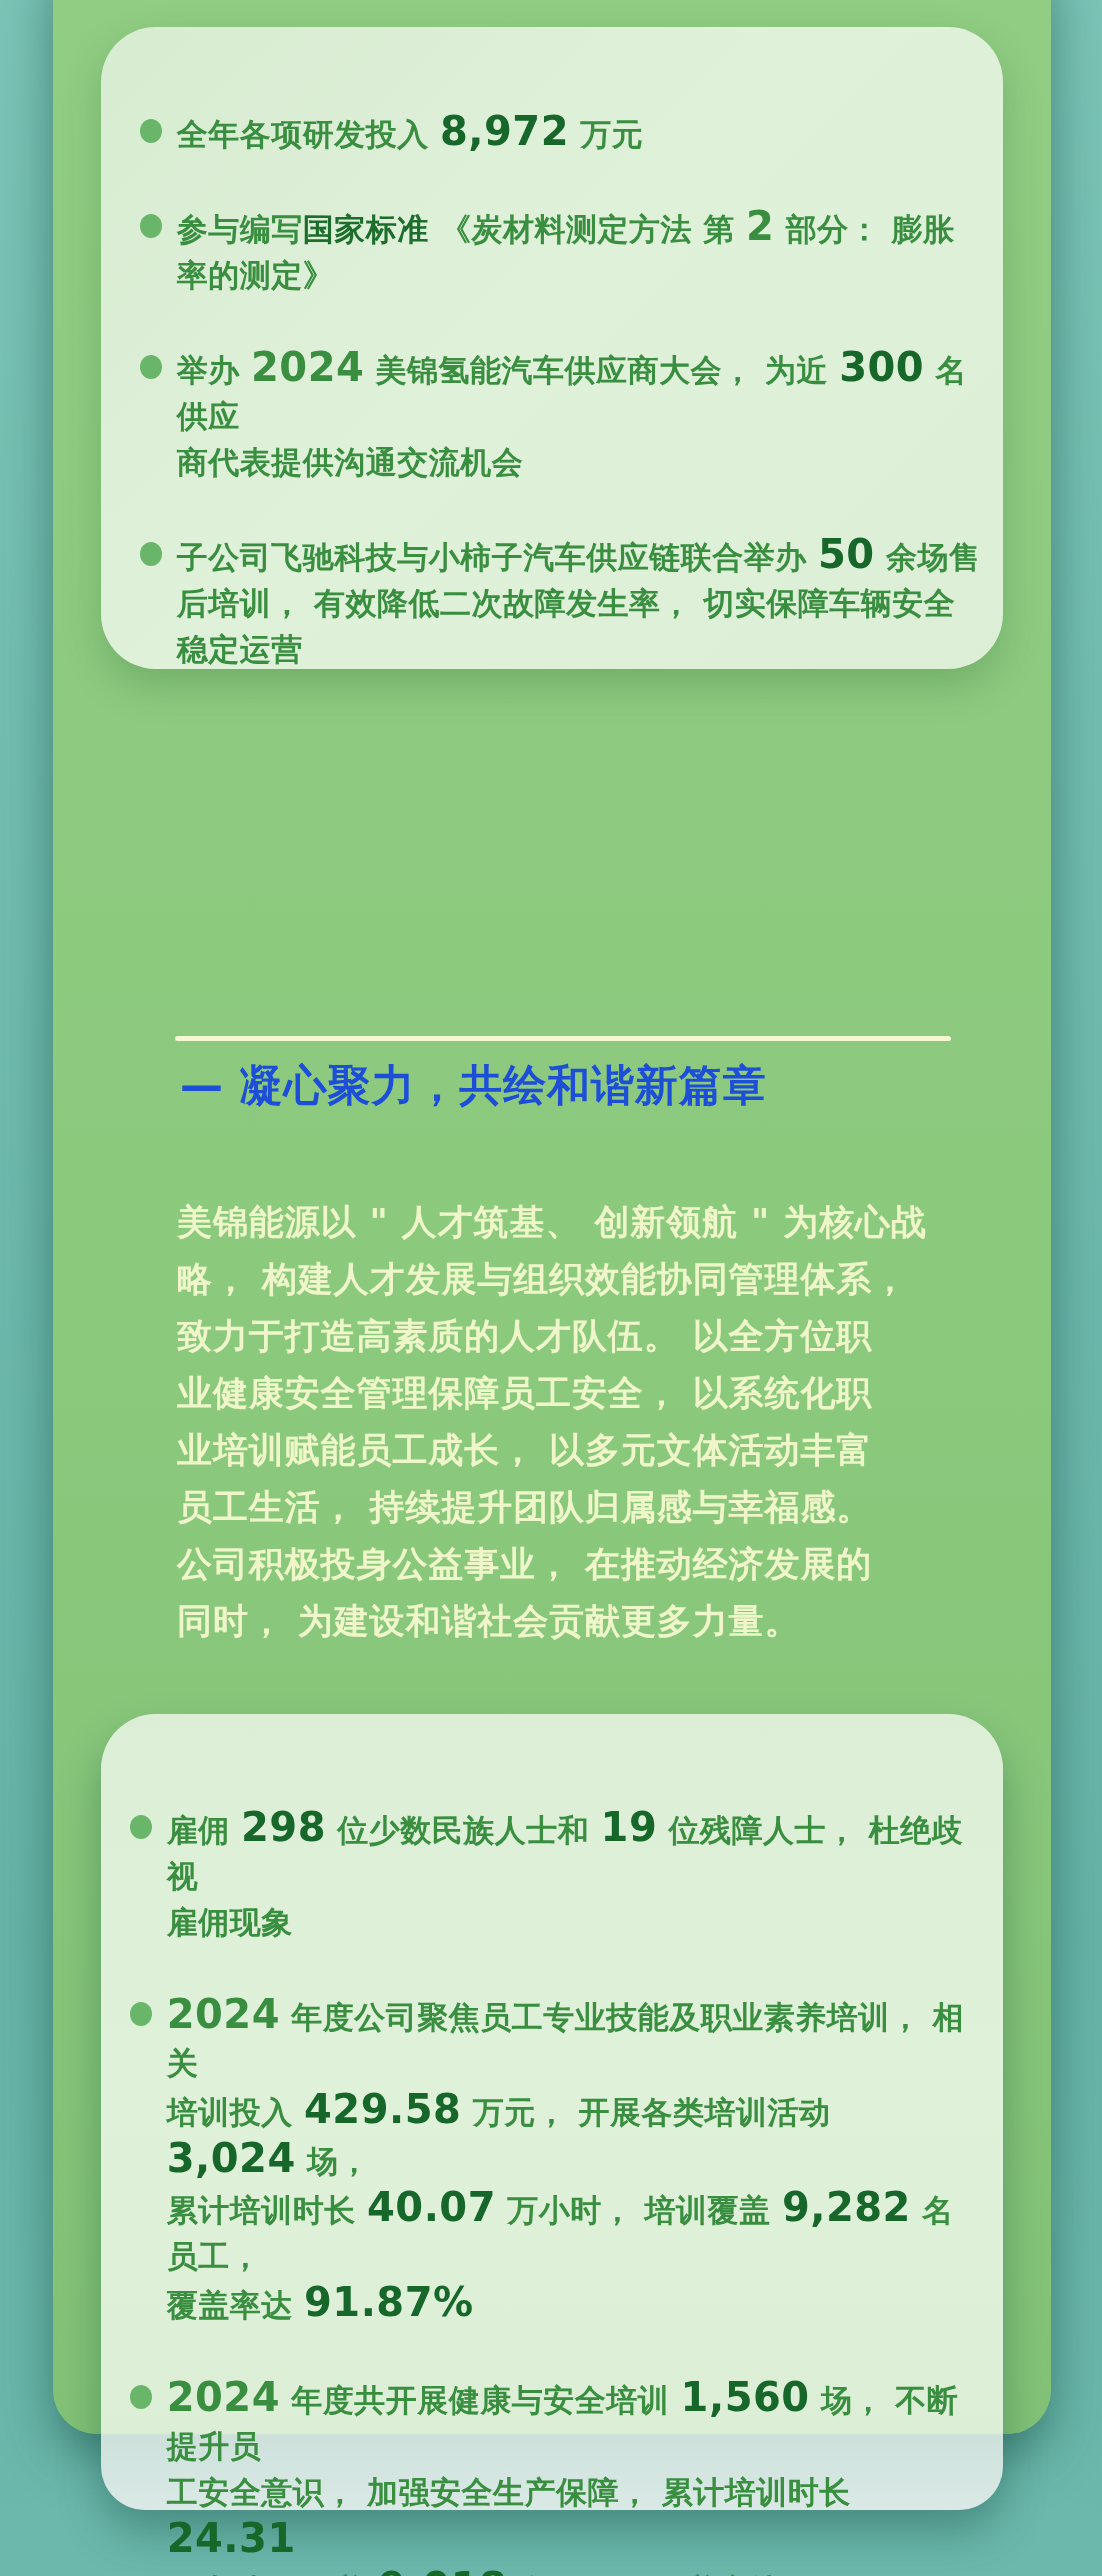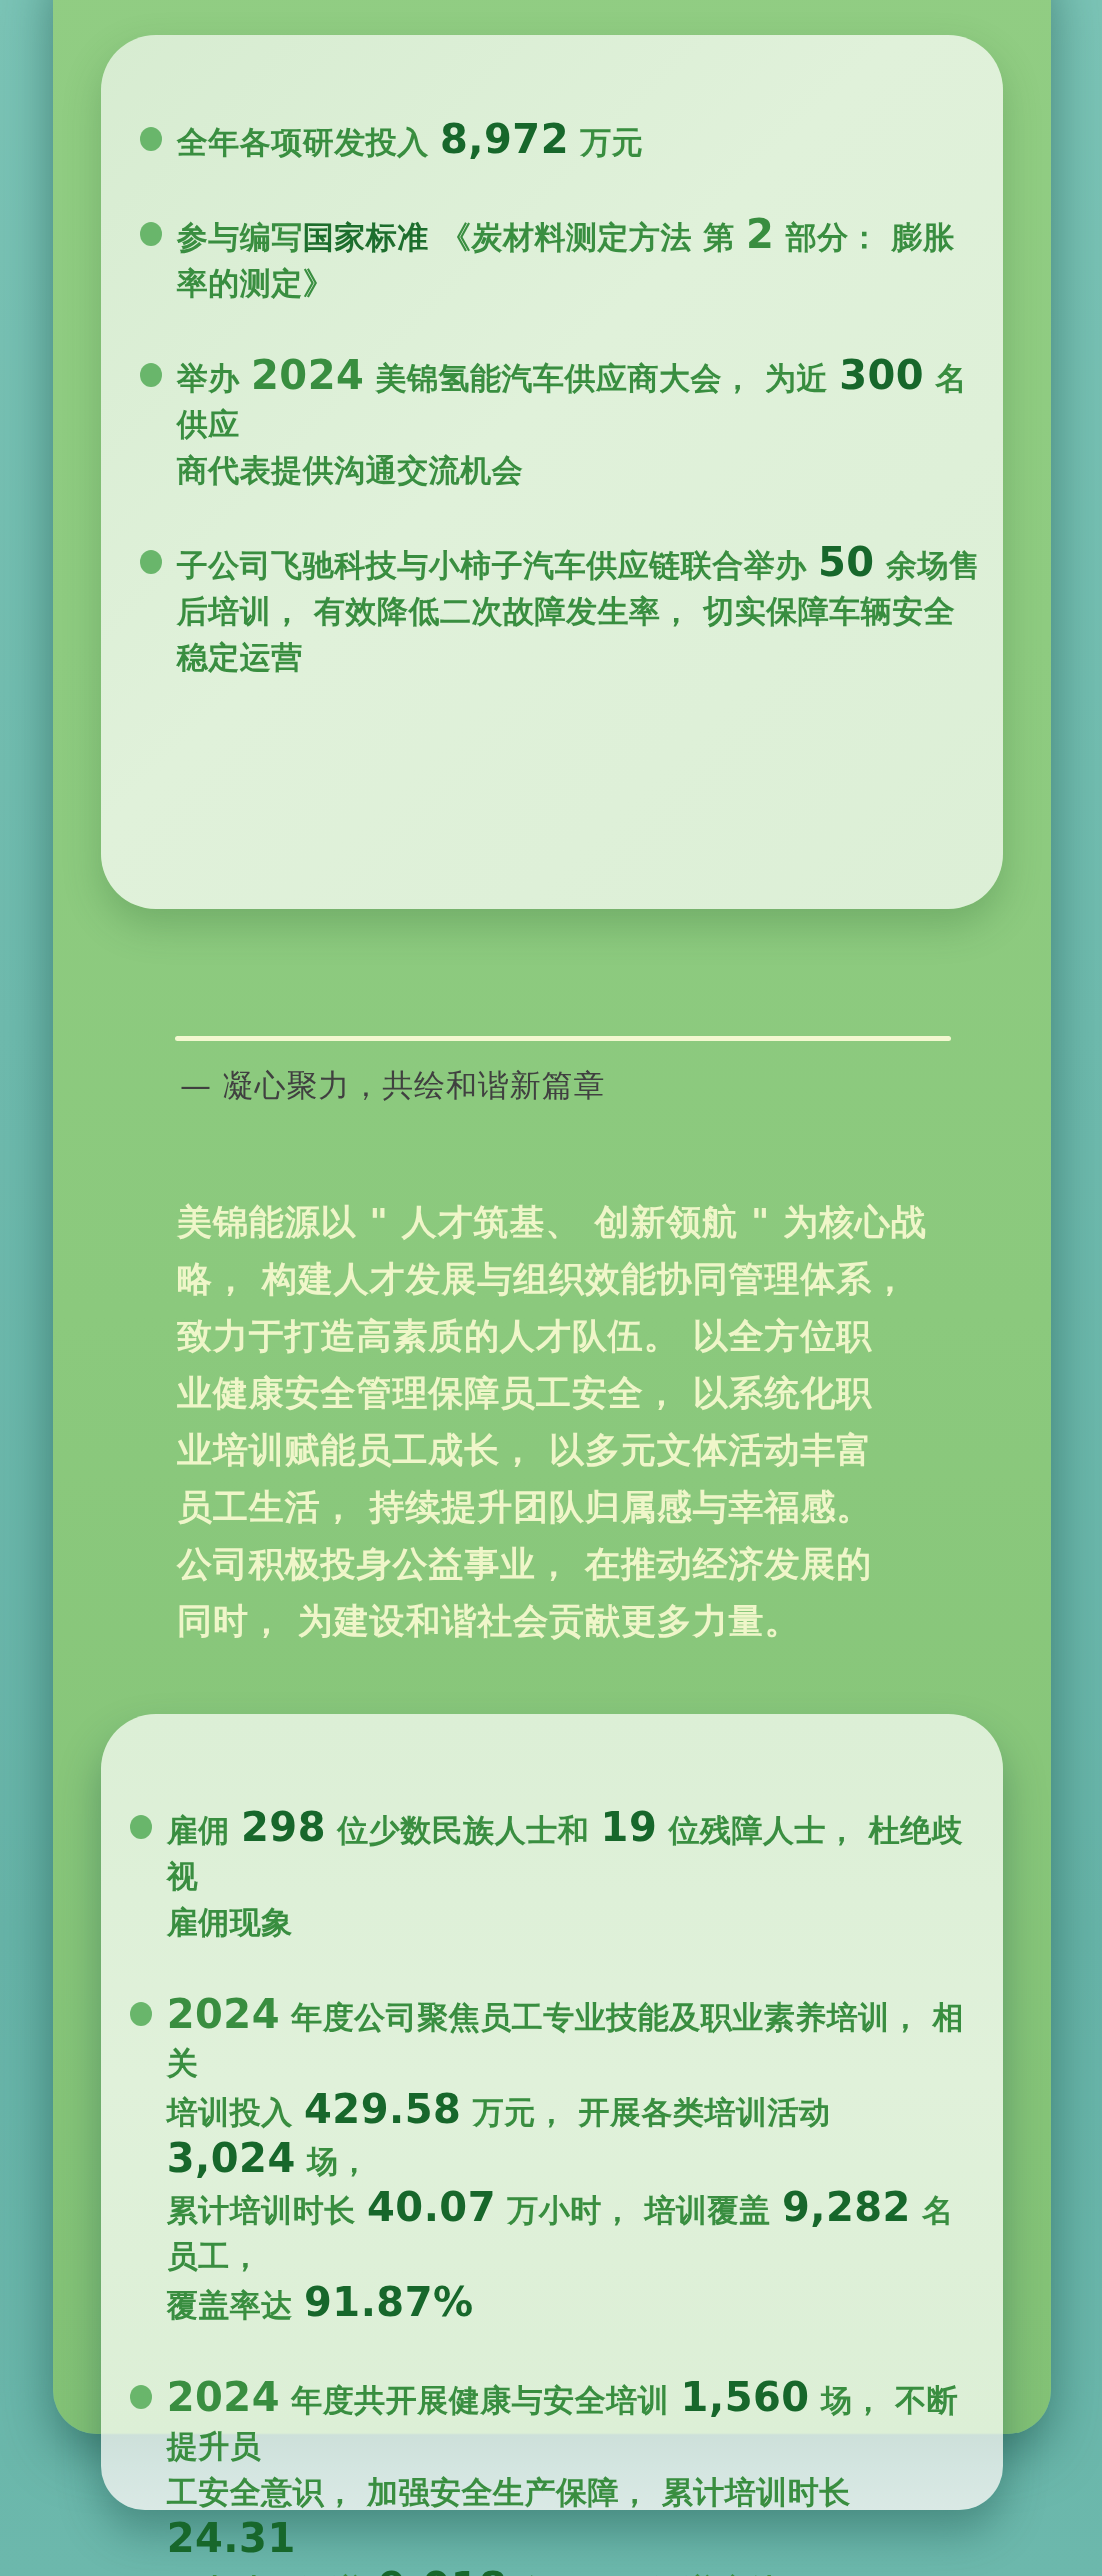--- a/index.html
+++ b/index.html
@@ -15,21 +15,21 @@
     border-radius:44px;
     box-shadow:0 20px 51px rgba(21,77,68,0.55);
   }
   
   .card{
     position:absolute;left:101px;width:902px;box-sizing:border-box;
     background:linear-gradient(135deg,#d7ecd1 0%,#e0f1da 45%,#dcefd6 100%);
     border-radius:55px;
     box-shadow:0 16.5px 37px rgba(46,104,52,0.28);
   }
-  .card1{top:35px;height:874px;padding:81px 18px 0 39px;}
+  .card1{top:27px;height:642px;padding:81px 18px 0 39px;}
   .card2{
     top:1714px;height:796px;padding:90px 33px 0 29px;
     border-radius:55px 55px 44px 44px;
     background:
       linear-gradient(180deg,
         #dcefd6 0px,#e0f1da 367px,#dcefd6 719px,
         #cde0da 721px,#d3e5e0 753px,#dae9e5 796px);
     box-shadow:0 24px 42px rgba(21,77,68,0.38);
   }
   .bullet{display:flex;align-items:flex-start;}
@@ -45,21 +45,21 @@
   .btext .seg-p{}
   .btext .seg-n{font-size:40px;font-weight:700;}
   .btext .seg-b{font-size:40px;font-weight:800;color:#17672b;}
   .btext .seg-bc{font-weight:700;color:#1d6e2d;}
   .divider{
     position:absolute;left:175px;top:1036px;width:776px;height:4.6px;
     background:#f3f8d0;border-radius:2.8px;
   }
   .heading{
     position:absolute;left:180px;top:1062px;width:827px;
-    font-size:31px;line-height:46px;font-weight:400;color:#404040;
+    font-size:43px;line-height:46px;font-weight:700;color:#1d4ed8;
     letter-spacing:0.9px;
   }
   .paragraph{
     position:absolute;left:177px;top:1194px;width:790px;
     font-size:35px;line-height:57px;font-weight:700;color:#eff6c9;
     white-space:pre-line;letter-spacing:0.9px;
   }
 </style>
 </head>
 <body>

